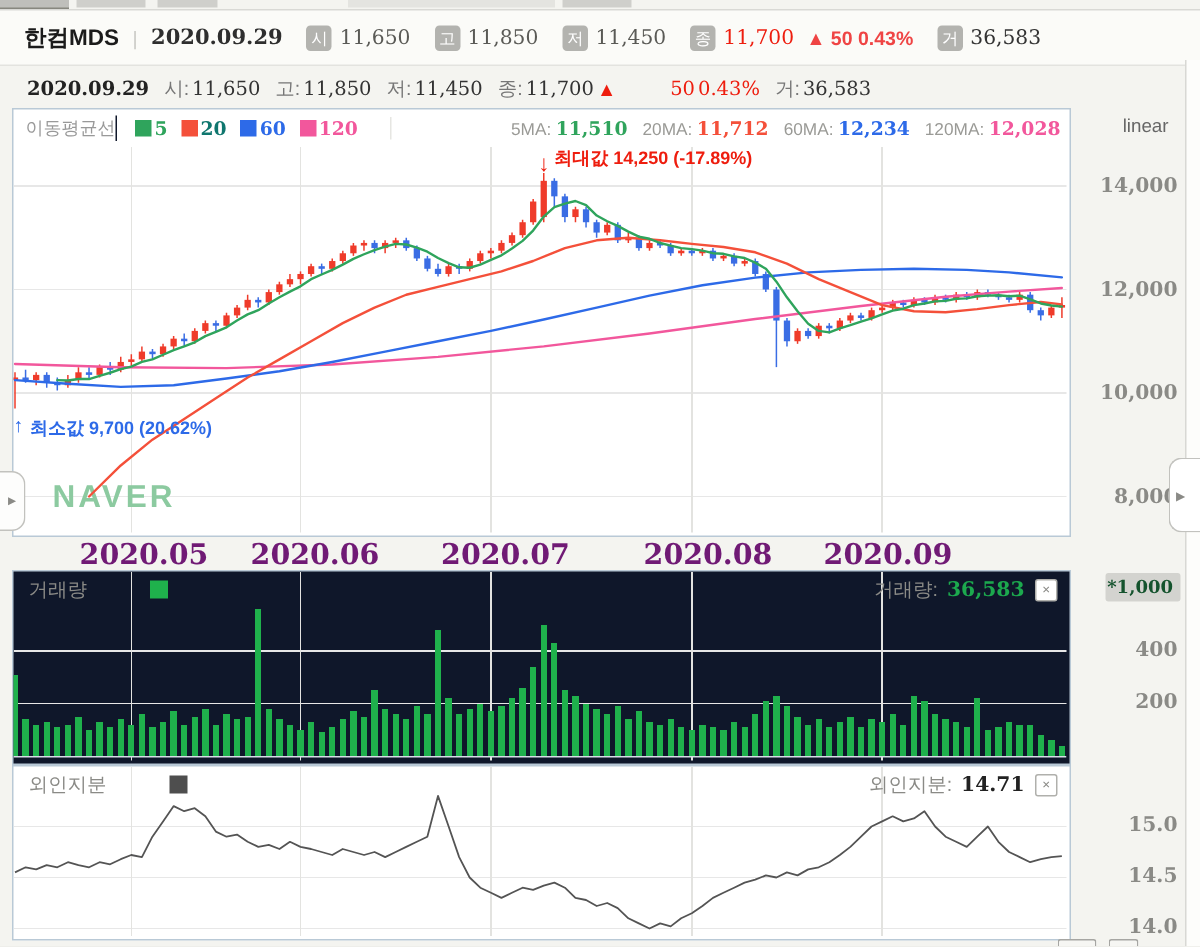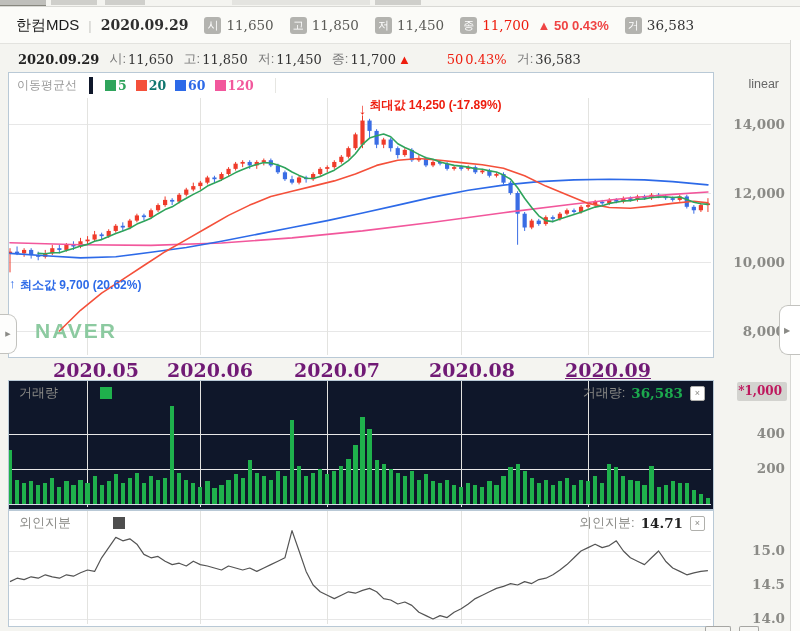--- a/index.html
+++ b/index.html
@@ -10,21 +10,21 @@
   .tabstub{position:absolute;top:0;height:5px;background:#cfcfcb;}
   .t1{left:0;width:46px;background:#bfbfbb;border-bottom:2px solid #87877f;}
   .t2{left:51px;width:46px;}
   .t3{left:105px;width:40px;}
   .t4{left:232px;width:138px;background:#e4e4e0;}
   .t5{left:375px;width:46px;}
   
   .header{position:absolute;top:6px;left:0;right:0;height:36px;background:#fbfbf8;
           border-top:1px solid #d9d9d5;border-bottom:1px solid #e3e3df;
           display:flex;align-items:center;padding-left:16px;font-size:13px;}
-  .title{font-size:15px;font-weight:normal;color:#1b1b1b;}
+  .title{font-size:15px;font-weight:bold;color:#1b1b1b;}
   .sep{color:#c9c9c5;margin:0 9px;}
   .hdate{font-weight:bold;color:#2e2e2e;font-size:14px;}
   .bgroup{display:inline-flex;align-items:center;margin-left:16px;}
   .badge{display:inline-flex;align-items:center;justify-content:center;width:17px;height:17px;
          background:#b3b3af;color:#fff;border-radius:3px;font-size:11px;margin-right:5px;}
   .bval{font-size:13.5px;color:#5a5a56;}
   .bchange{font-size:13px;font-weight:bold;margin-left:8px;}
   
   .info-row{position:absolute;top:46px;left:8px;width:703px;height:26px;display:flex;
             align-items:center;padding-left:10px;font-size:13px;color:#4a4a46;}
@@ -32,41 +32,41 @@
   .info-row .val{color:#333;margin-left:2px;font-size:13px;}
   .info-row .d{font-weight:bold;color:#222;}
   .gap28{margin-left:28px;}
   .gap12{margin-left:12px;}
   
   .main-panel{position:absolute;left:8px;top:72px;width:704px;height:284px;background:#fff;
               border:1px solid #b9c9d6;}
   .main-panel svg{position:absolute;left:0;top:0;}
   .legend-row{position:absolute;left:0;top:0;right:0;height:25px;display:flex;align-items:center;
               font-size:12px;padding:0 6px 0 8px;}
-  .lg-title{color:#999;padding-right:12px;border-right:4px solid #0f172a;}
+  .lg-title{color:#999;border-right:1px solid #0f172a;}
   .lg-items{display:flex;align-items:center;padding:0 12px;border-right:1px solid #e6e6e2;}
   .lg-item{display:inline-flex;align-items:center;margin-right:9px;cursor:pointer;}
   .sw{display:inline-block;width:11px;height:11px;margin-right:2px;}
   .lg-item b{font-size:12.5px;}
   .ma-readout{margin-left:auto;display:flex;align-items:center;}
   .ma-pair{margin-left:10px;}
   .ma-l{color:#9a9a96;font-size:11.5px;}
   .ma-pair b{font-size:12.5px;margin-left:3px;}
   
   .x-axis{position:absolute;left:8px;top:357px;width:704px;height:22px;}
   .mlab{position:absolute;top:2px;transform:translateX(-50%);font-weight:bold;font-size:19px;color:#701a75;}
-  .m0{left:88px;}.m1{left:202px;}.m2{left:329px;}.m3{left:464px;}.m4{left:600px;text-decoration:underline;}
+  .m0{left:88px;}.m1{left:202px;}.m2{left:329px;}.m3{left:464px;}.m4{left:584px;}
   
   .linear{position:absolute;top:77px;right:21px;font-size:12.5px;color:#666;}
   .ytick{position:absolute;right:15px;width:70px;text-align:right;font-weight:bold;
          font-size:13.5px;color:#8a8a86;}
   .yt0{top:116px;}.yt1{top:185px;}.yt2{top:254px;}.yt3{top:323px;}
   .unitbox{position:absolute;top:382px;right:13px;width:50px;height:19px;background:#d3d3cf;
            border-radius:2px;text-align:right;line-height:19px;padding-right:5px;box-sizing:border-box;
-           font-weight:bold;font-size:12px;color:#be185d;}
+           font-weight:bold;font-size:12px;color:#14532d;}
   .vt0{top:425px;}.vt1{top:460px;}
   .ft0{top:542px;}.ft1{top:576px;}.ft2{top:610px;}
   
   .right-strip{position:absolute;left:790px;top:40px;width:10px;height:591px;background:#fdfdfb;
                border-left:1px solid #d8d8d4;}
   .right-tab{position:absolute;left:779px;top:305px;width:21px;height:50px;background:#fff;
              border:1px solid #c2c2be;border-right:none;border-radius:9px 0 0 9px;
              display:flex;align-items:center;padding-left:4px;box-sizing:border-box;
              font-size:8px;color:#8a8a86;cursor:pointer;}
   .left-tab{position:absolute;left:0;top:314px;width:17px;height:40px;background:#fdfdfc;
@@ -387,20 +387,26 @@
           </span>
         <span class="lg-item">
             <i class="sw" style="background: rgb(45, 106, 232);"></i>
             <b class="num-serif" style="color: rgb(45, 106, 232);">60</b>
           </span>
         <span class="lg-item">
             <i class="sw" style="background: rgb(242, 87, 156);"></i>
             <b class="num-serif" style="color: rgb(242, 87, 156);">120</b>
           </span>
       </span>
+      <span class="ma-readout">
+        <span class="ma-pair"><span class="ma-l">5MA:</span><b class="num-serif" style="color: rgb(47, 164, 92);">11,510</b></span>
+        <span class="ma-pair"><span class="ma-l">20MA:</span><b class="num-serif" style="color: rgb(244, 80, 58);">11,712</b></span>
+        <span class="ma-pair"><span class="ma-l">60MA:</span><b class="num-serif" style="color: rgb(45, 106, 232);">12,234</b></span>
+        <span class="ma-pair"><span class="ma-l">120MA:</span><b class="num-serif" style="color: rgb(242, 87, 156);">12,028</b></span>
+      </span>
     </div>
   </div>
 
   <div class="x-axis">
     <span class="mlab m0 num-serif">2020.05</span>
     <span class="mlab m1 num-serif">2020.06</span>
     <span class="mlab m2 num-serif">2020.07</span>
     <span class="mlab m3 num-serif">2020.08</span>
     <span class="mlab m4 num-serif">2020.09</span>
   </div>

